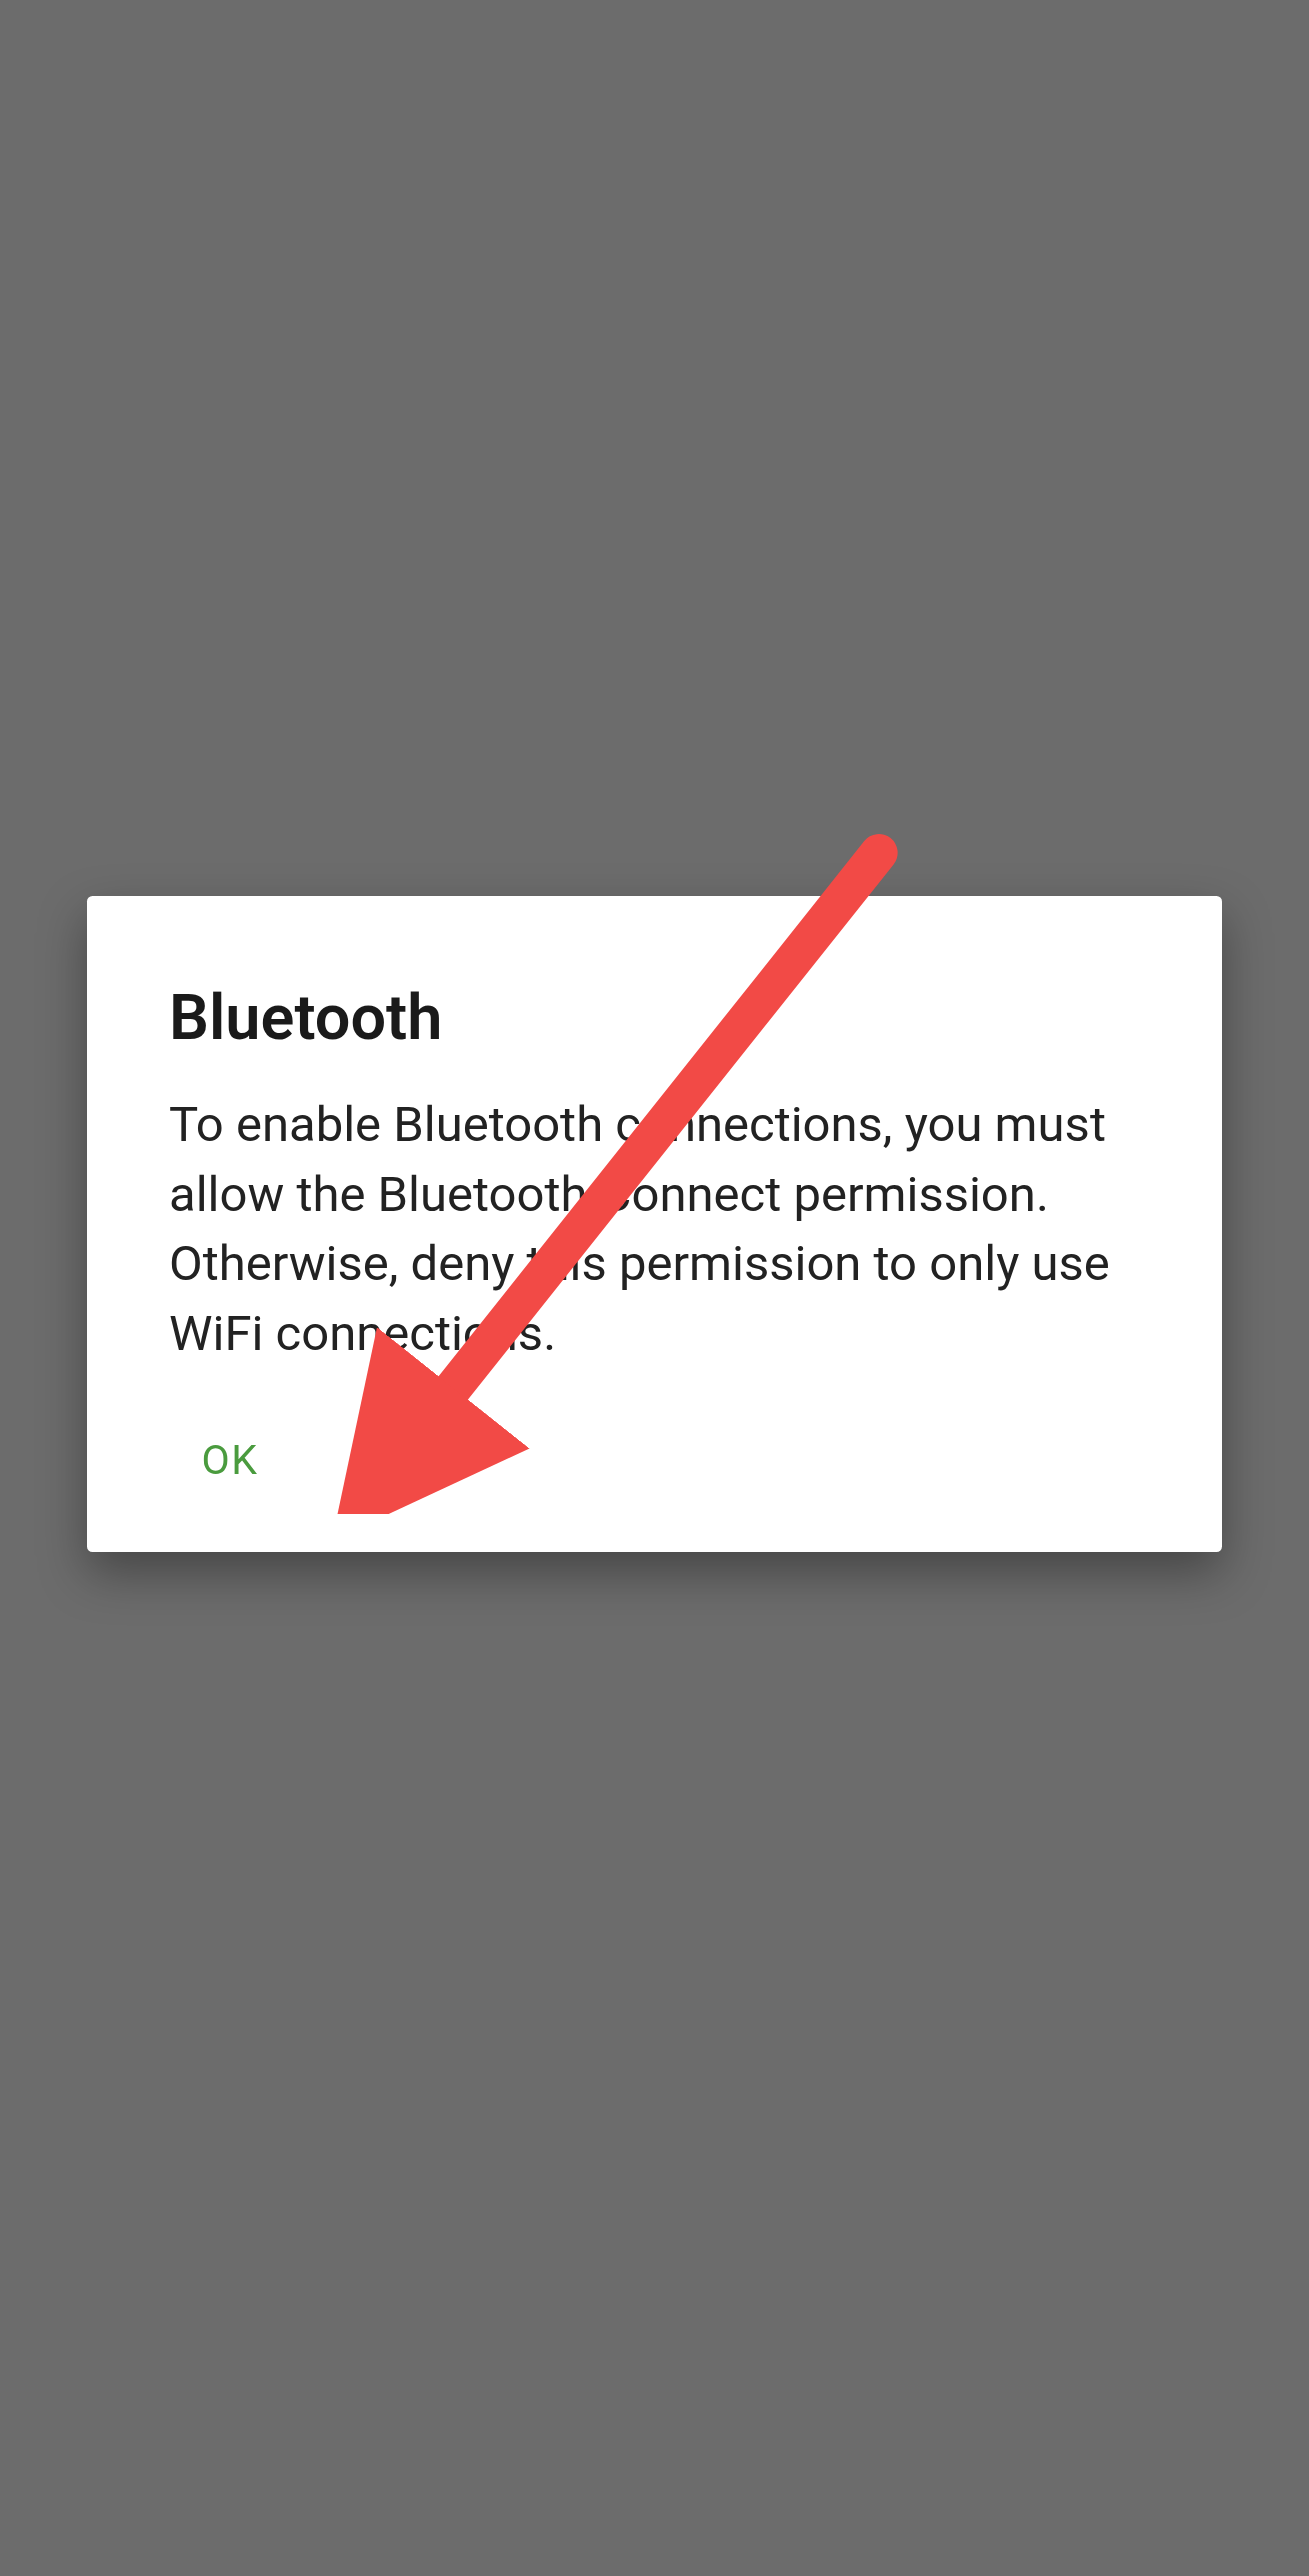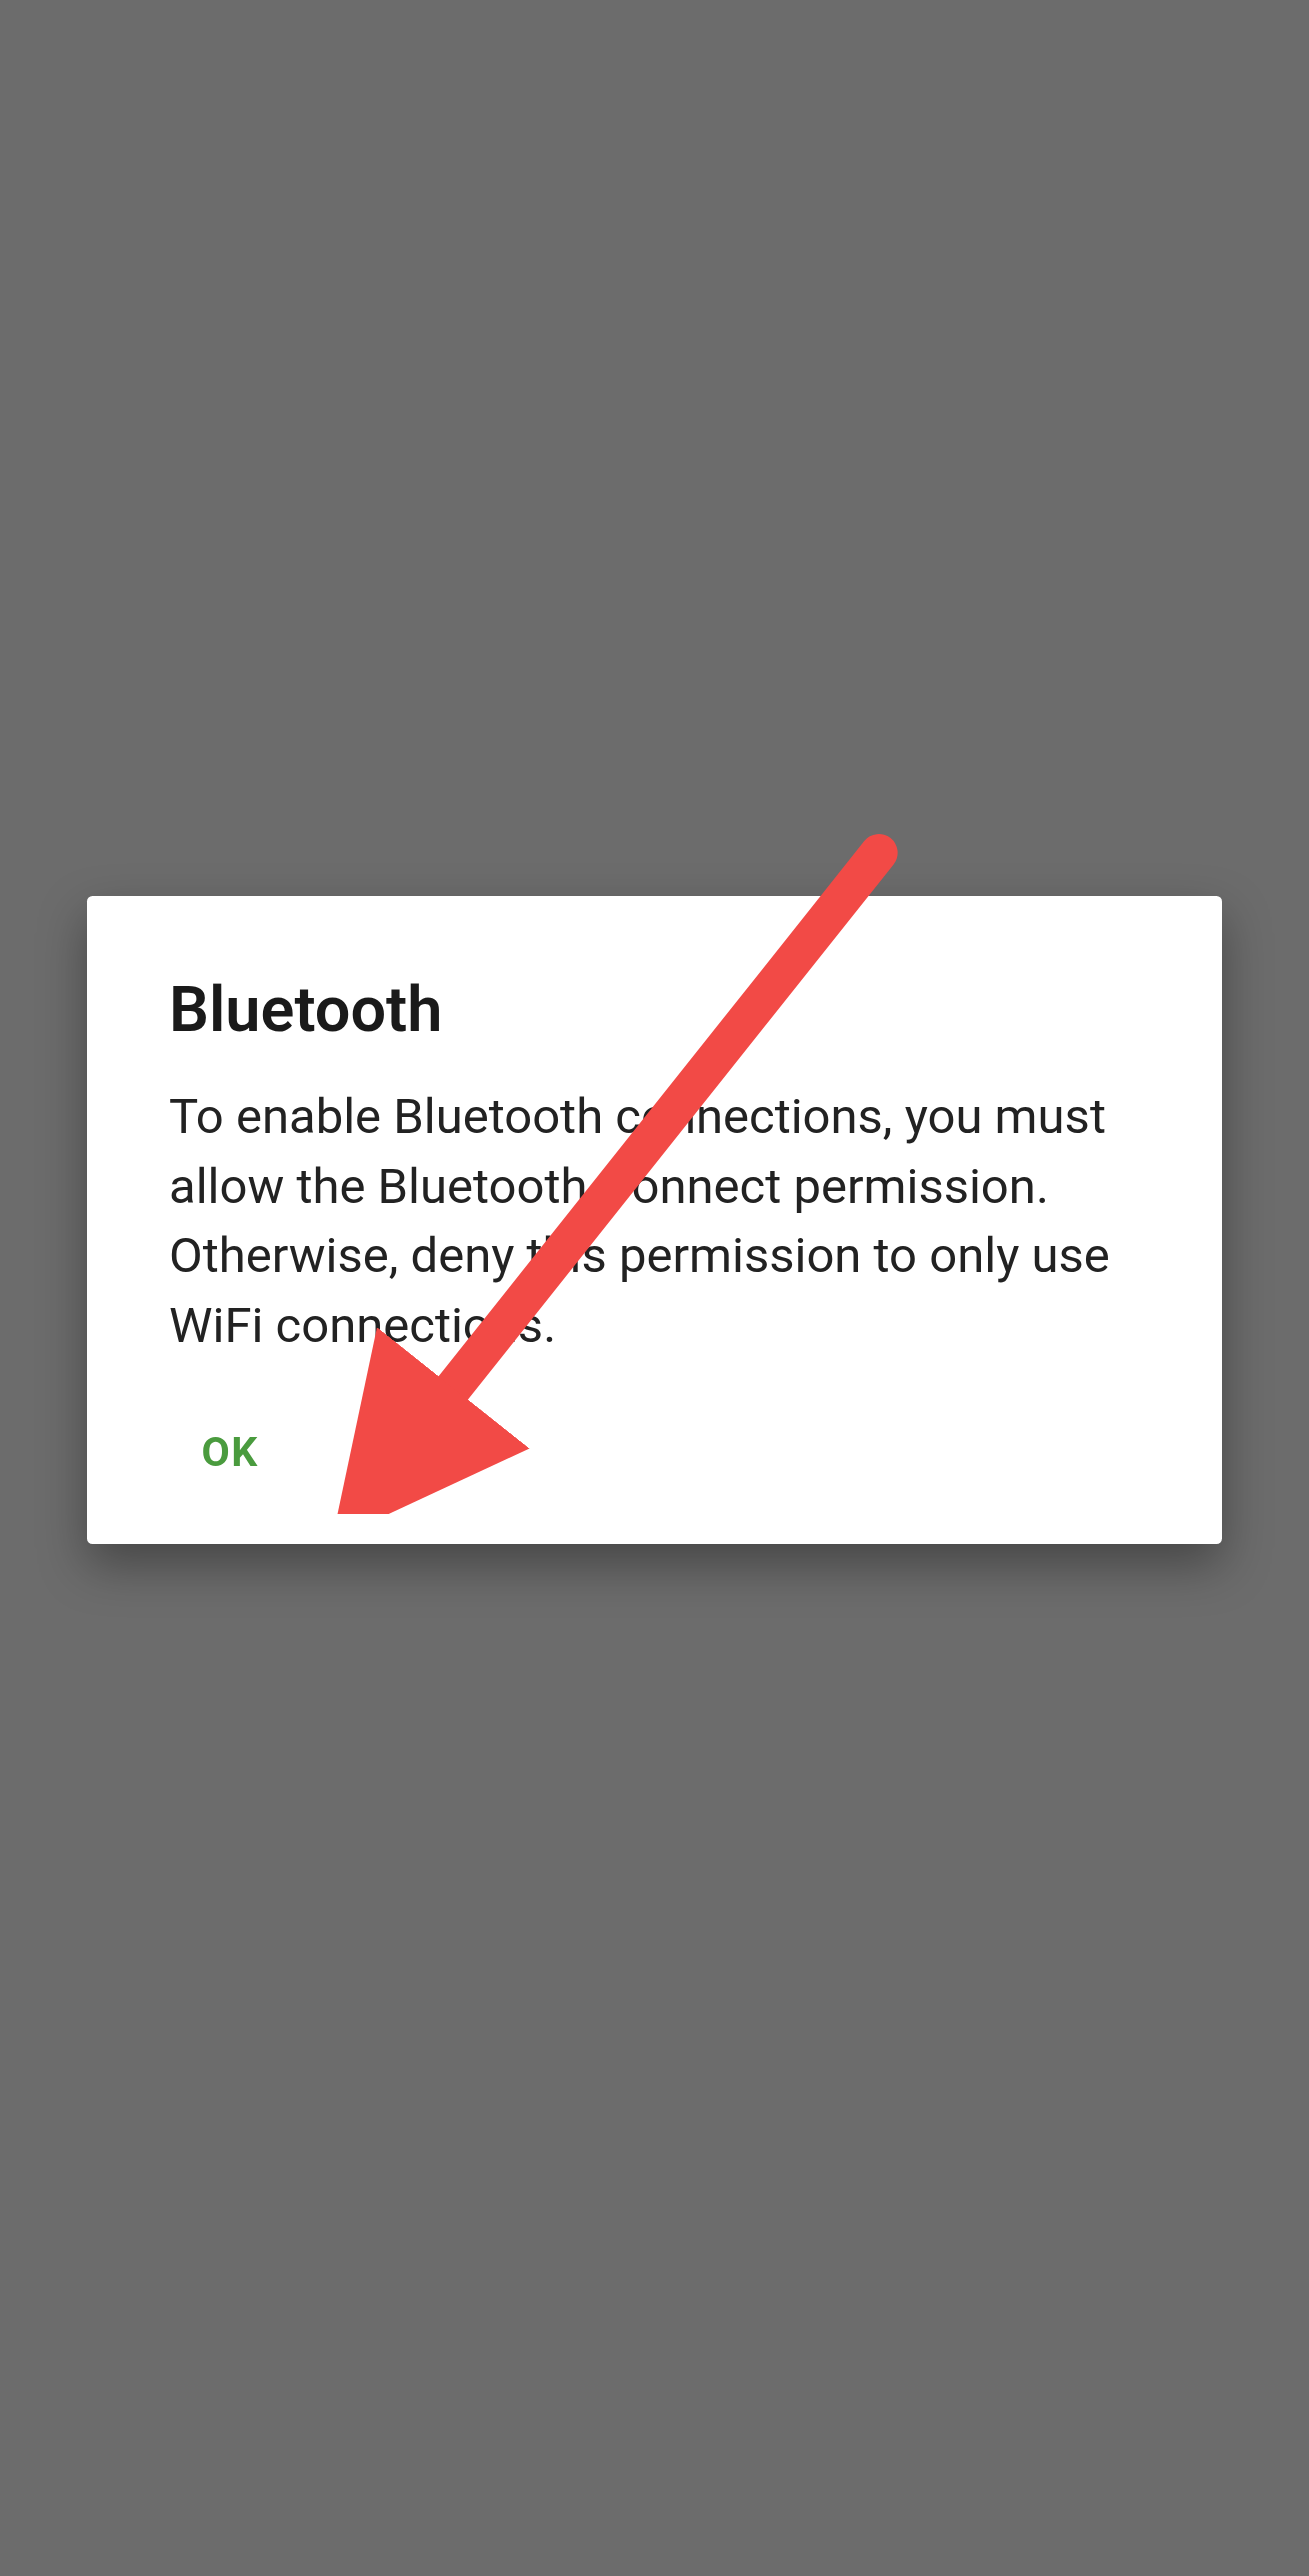--- a/index.html
+++ b/index.html
@@ -22,21 +22,21 @@
     border-radius: 5.5px;
     box-shadow: 0 20.5px 48px rgba(0,0,0,0.35);
     padding: 75px 82px 61px 82px;
     box-sizing: border-box;
   }
 
   .dialog-title {
     font-size: 63px;
     font-weight: 600;
     color: #1a1a1a;
-    margin: 4px 0 38px 0;
+    margin: 12px 0 38px 0;
     line-height: 1.1;
   }
 
   .dialog-body {
     font-size: 49px;
     font-weight: 400;
     color: #222222;
     line-height: 1.42;
     margin: 0 0 61px 0;
   }
@@ -45,21 +45,21 @@
     display: flex;
     justify-content: flex-start;
     padding-left: 19px;
   }
 
   .ok-button {
     background: transparent;
     border: none;
     color: #4a9b3e;
     font-size: 41px;
-    font-weight: 700;
+    font-weight: 400;
     letter-spacing: 1.4px;
     cursor: pointer;
     padding: 6.8px 13.6px;
     font-family: inherit;
   }
 
   .arrow-overlay {
     position: absolute;
     pointer-events: none;
   }

